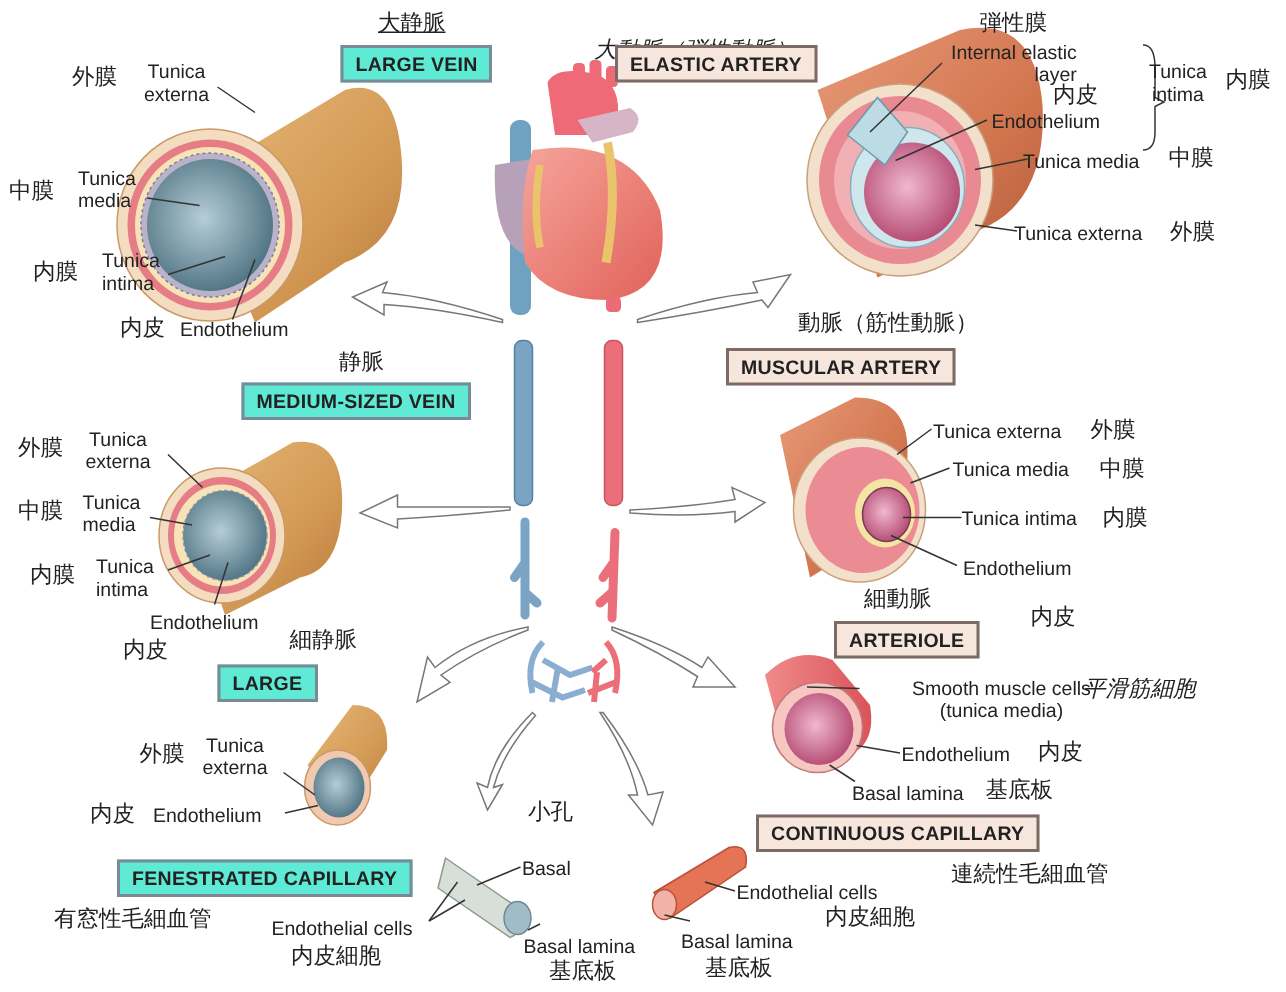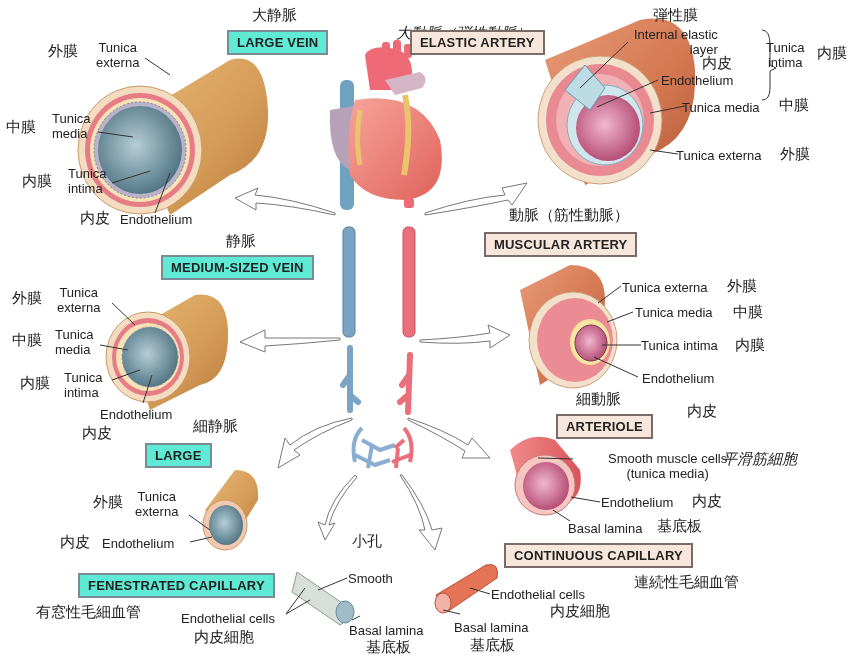--- a/index.html
+++ b/index.html
@@ -165,21 +165,21 @@
     <path d="M425 213 Q470 198 505 195 L502 188 L527 183 L512 205 L508 200 Q470 208 425 215 Z"></path>
     <path d="M340 338 Q300 338 265 338 L265 330 L240 342 L265 352 L265 346 Q300 344 340 340 Z"></path>
     <path d="M420 340 Q460 338 490 333 L488 325 L510 335 L490 348 L490 341 Q460 345 420 342 Z"></path>
     <path d="M352 418 Q315 425 290 445 L285 438 L278 468 L300 455 L294 450 Q320 432 352 420 Z"></path>
     <path d="M408 418 Q445 430 468 445 L472 438 L490 458 L462 458 L465 451 Q440 435 408 420 Z"></path>
     <path d="M355 475 Q330 500 325 525 L318 522 L325 540 L335 523 L329 525 Q335 502 357 477 Z"></path>
     <path d="M400 475 Q420 505 425 530 L419 530 L435 550 L442 528 L432 530 Q425 505 402 475 Z"></path>
   </g>
 </svg>
 
-<div class="abs jp" style="left:252px;top:6px;">大静脈</div>
+<div class="abs jp" style="left:252px;top:6px;text-decoration:underline;">大静脈</div>
 <div class="box vein" style="left:227px;top:30px;">LARGE VEIN</div>
 <div class="abs jp" style="left:48px;top:42px;">外膜</div>
 <div class="abs en center" style="left:96px;top:40px;white-space:pre;">Tunica
 externa</div>
 <div class="abs jp" style="left:6px;top:118px;">中膜</div>
 <div class="abs en" style="left:52px;top:111px;white-space:pre;">Tunica
 media</div>
 <div class="abs jp" style="left:22px;top:172px;">内膜</div>
 <div class="abs en" style="left:68px;top:166px;white-space:pre;">Tunica
 intima</div>
@@ -208,21 +208,21 @@
 externa</div>
 <div class="abs jp" style="left:12px;top:331px;">中膜</div>
 <div class="abs en" style="left:55px;top:327px;white-space:pre;">Tunica
 media</div>
 <div class="abs jp" style="left:20px;top:374px;">内膜</div>
 <div class="abs en" style="left:64px;top:370px;white-space:pre;">Tunica
 intima</div>
 <div class="abs en" style="left:100px;top:407px;">Endothelium</div>
 <div class="abs jp" style="left:82px;top:424px;">内皮</div>
 
-<div class="abs jp" style="left:509px;top:206px;">動脈（筋性動脈）</div>
+<div class="abs jp" style="left:532px;top:206px;">動脈（筋性動脈）</div>
 <div class="box artery" style="left:484px;top:232px;">MUSCULAR ARTERY</div>
 <div class="abs en" style="left:622px;top:280px;">Tunica externa</div>
 <div class="abs jp" style="left:727px;top:277px;">外膜</div>
 <div class="abs en" style="left:635px;top:305px;">Tunica media</div>
 <div class="abs jp" style="left:733px;top:303px;">中膜</div>
 <div class="abs en" style="left:641px;top:338px;">Tunica intima</div>
 <div class="abs jp" style="left:735px;top:336px;">内膜</div>
 <div class="abs en" style="left:642px;top:371px;">Endothelium</div>
 <div class="abs jp" style="left:687px;top:402px;">内皮</div>
 
@@ -240,21 +240,21 @@
 (tunica media)</div>
 <div class="abs jp" style="left:722px;top:450px;font-style:italic;">平滑筋細胞</div>
 <div class="abs en" style="left:601px;top:495px;">Endothelium</div>
 <div class="abs jp" style="left:692px;top:492px;">内皮</div>
 <div class="abs en" style="left:568px;top:521px;">Basal lamina</div>
 <div class="abs jp" style="left:657px;top:517px;">基底板</div>
 
 <div class="box vein" style="left:78px;top:573px;">FENESTRATED CAPILLARY</div>
 <div class="abs jp" style="left:36px;top:603px;">有窓性毛細血管</div>
 <div class="abs jp" style="left:352px;top:532px;">小孔</div>
-<div class="abs en" style="left:348px;top:571px;">Smooth</div>
+<div class="abs en" style="left:348px;top:571px;">Basal</div>
 <div class="abs en" style="left:181px;top:611px;">Endothelial cells</div>
 <div class="abs jp" style="left:194px;top:628px;">内皮細胞</div>
 <div class="abs en" style="left:349px;top:623px;">Basal lamina</div>
 <div class="abs jp" style="left:366px;top:638px;">基底板</div>
 
 <div class="box artery" style="left:504px;top:543px;">CONTINUOUS CAPILLARY</div>
 <div class="abs jp" style="left:634px;top:573px;">連続性毛細血管</div>
 <div class="abs en" style="left:491px;top:587px;">Endothelial cells</div>
 <div class="abs jp" style="left:550px;top:602px;">内皮細胞</div>
 <div class="abs en" style="left:454px;top:620px;">Basal lamina</div>

